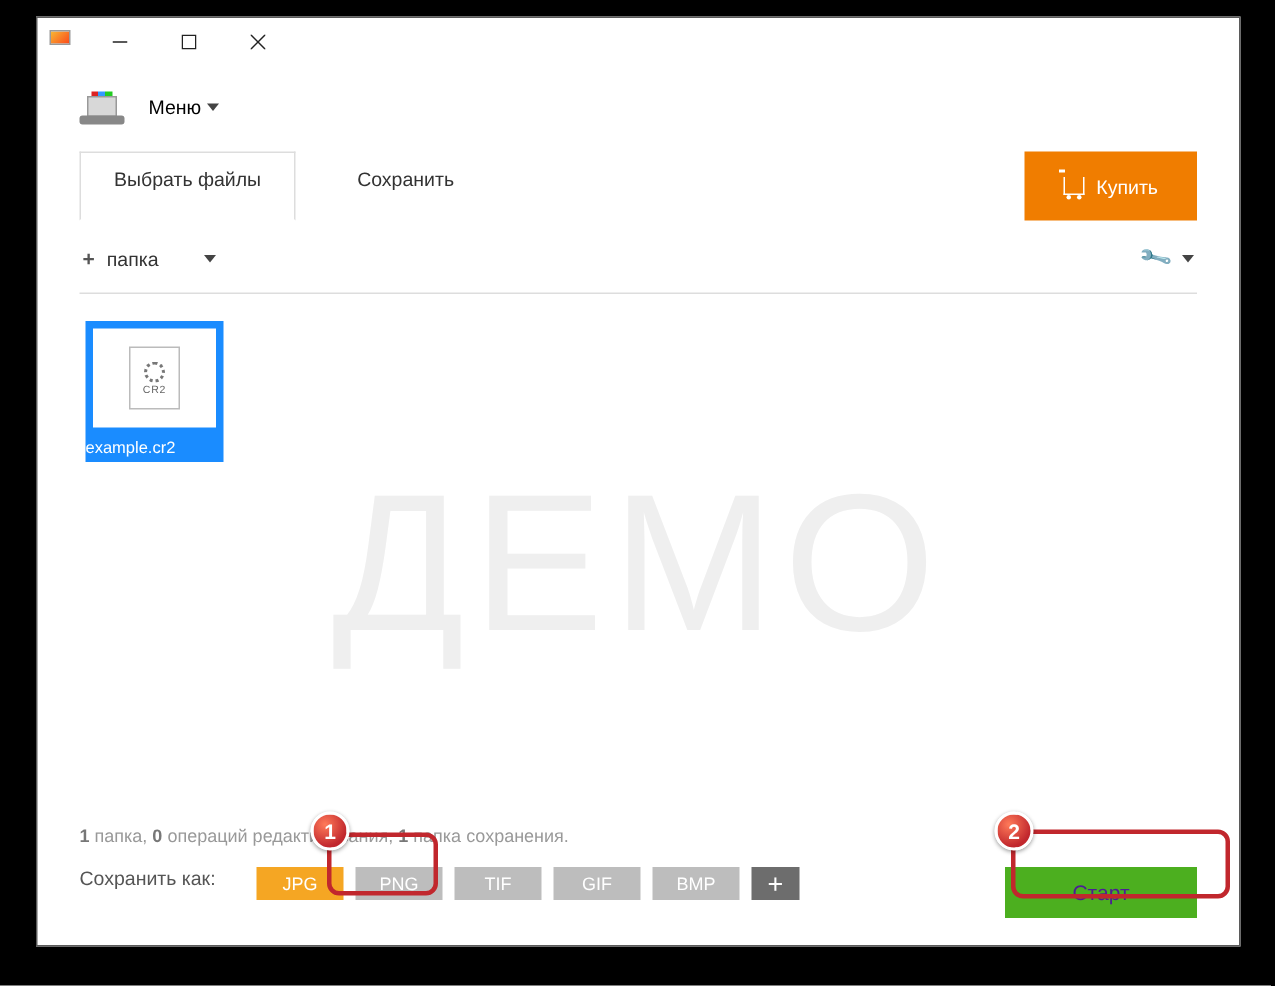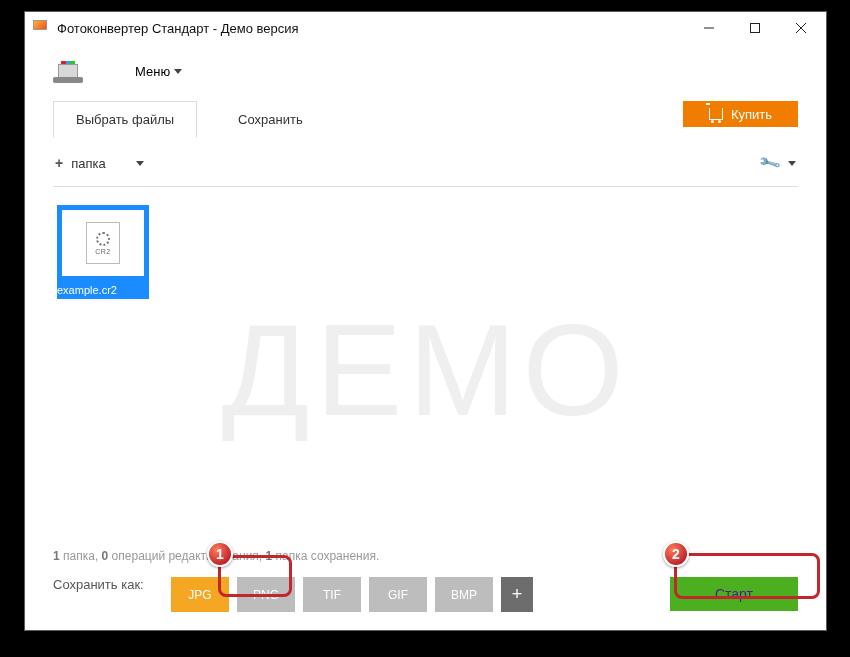--- a/index.html
+++ b/index.html
@@ -34,40 +34,40 @@
   .app-icon-inner {
     width:14px;height:10px;background:linear-gradient(135deg,#f7b733,#fc4a1a);
     border:1px solid #999;
   }
   .title-text { flex:1; color:#111; }
   .winbtn { width:46px; height:30px; display:flex; align-items:center; justify-content:center; color:#222; }
   .winbtn svg { width:10px; height:10px; }
 
   .content { padding: 16px 28px 18px 28px; flex:1; display:flex; flex-direction:column; position:relative; }
 
-  .menurow { display:flex; align-items:center; margin-bottom:18px;gap:36px; }
+  .menurow { display:flex; align-items:center; margin-bottom:18px; }
   .menu-icon {
     width:30px;height:22px;margin-right:10px;position:relative;
   }
   .menu-icon .base{position:absolute;bottom:0;left:0;width:30px;height:6px;background:#888;border-radius:2px;}
   .menu-icon .body{position:absolute;bottom:5px;left:5px;width:20px;height:14px;background:#d8d8d8;border:1px solid #999;}
   .menu-icon .flag{position:absolute;top:0;left:8px;width:14px;height:9px;background:linear-gradient(90deg,#d22 33%,#39f 33% 66%,#2c2 66%);}
 
   .menu-btn { display:flex; align-items:center; gap:4px; cursor:pointer; padding:4px 6px; }
   .caret-down { width:0;height:0;border-left:4px solid transparent;border-right:4px solid transparent;border-top:5px solid #444;}
 
   .tabsrow { display:flex; align-items:stretch; gap:18px; margin-bottom:4px;}
   .tab {
     padding:10px 22px; border:1px solid transparent; color:#333;
   }
   .tab.active { border:1px solid #ddd; border-bottom:1px solid #fff; }
   .spacer { flex:1; }
   .buy-btn {
     background:#f07d00; color:#fff; display:flex; align-items:center; justify-content:center;
-    gap:8px; padding:0 26px; height:26px;
+    gap:8px; padding:0 26px; height:46px;
   }
   .cart-icon{width:14px;height:12px;border:1.5px solid #fff;border-top:none;position:relative;}
   .cart-icon::before{content:"";position:absolute;top:-5px;left:-4px;width:4px;height:1.5px;background:#fff;}
   .cart-icon::after{content:"";position:absolute;bottom:-4px;left:1px;width:3px;height:3px;background:#fff;border-radius:50%;box-shadow:7px 0 0 #fff;}
 
   .toolbar2 {
     display:flex; align-items:center; padding:8px 0 10px 0; border-bottom:1px solid #ddd;
   }
   .files-btn{display:flex;align-items:center;gap:8px;color:#333;padding:4px 2px;}
   .plus-sm{font-size:14px;color:#555;font-weight:bold}
@@ -91,21 +91,21 @@
   .gear{width:14px;height:14px;border:2px dotted #777;border-radius:50%;}
   .ext{font-size:7px;color:#666;letter-spacing:0.5px;}
   .thumb-label{background:#1a8cff;color:#fff;font-size:11px;padding:3px 0;}
 
   .statusrow{color:#999;font-size:12px;padding:10px 0 14px 0;}
   .statusrow b{color:#777;font-weight:600;}
 
   .bottomrow{display:flex;align-items:flex-start;gap:8px;}
   .save-as{color:#555;min-width:110px;}
   .fmt{
-    width:58px;height:35px;display:flex;align-items:center;justify-content:center;
+    width:58px;height:22px;display:flex;align-items:center;justify-content:center;
     color:#fff;font-size:12px;font-weight:500;background:#bdbdbd;
   }
   .fmt.active{background:#f5a623;}
   .fmt.plus{background:#6d6d6d;width:32px;font-size:18px;}
   .start-btn{
     background:#4caf1f;color:#4c1d95;display:flex;align-items:center;justify-content:center;
     width:128px;height:34px;font-size:14px;margin-left:auto;
   }
 
   .callout{
@@ -124,21 +124,20 @@
   .badge.b2{left:663px;top:541px;}
 </style>
 </head>
 <body>
 
 <div class="window">
   <div class="titlebar">
     <div class="app-icon">
         <div class="app-icon-inner"></div>
       </div>
-    <div class="title-text">Фотоконвертер Стандарт - Демо версия</div>
     <div class="winbtn">
         <svg viewBox="0 0 10 10">
           <line x1="0" y1="5" x2="10" y2="5" stroke="#222" stroke-width="1"></line>
         </svg>
       </div>
     <div class="winbtn">
         <svg viewBox="0 0 10 10">
           <rect x="0.5" y="0.5" width="9" height="9" fill="none" stroke="#222" stroke-width="1"></rect>
         </svg>
       </div>

